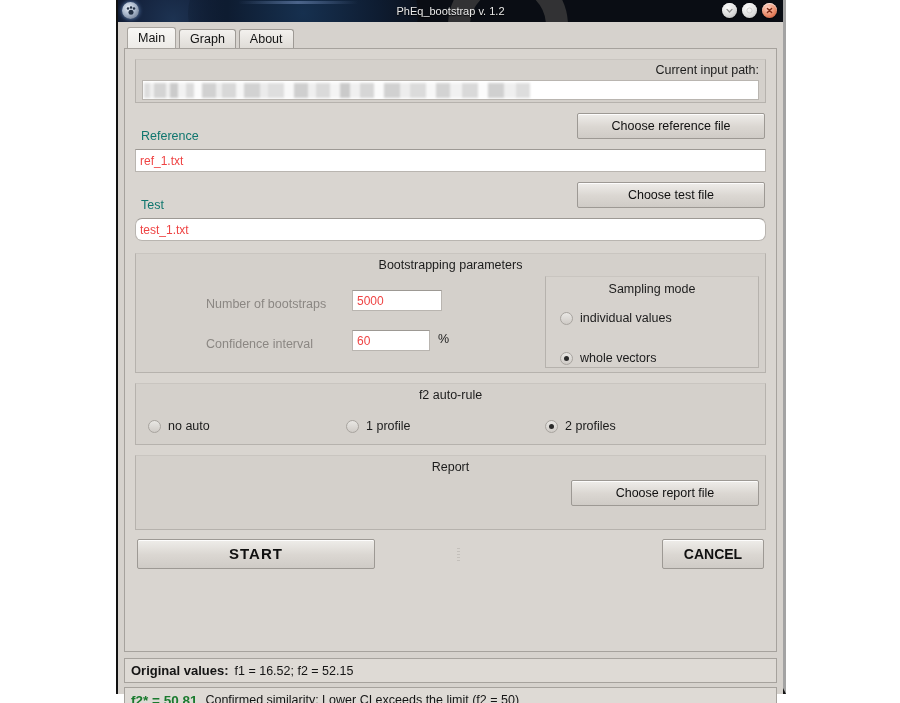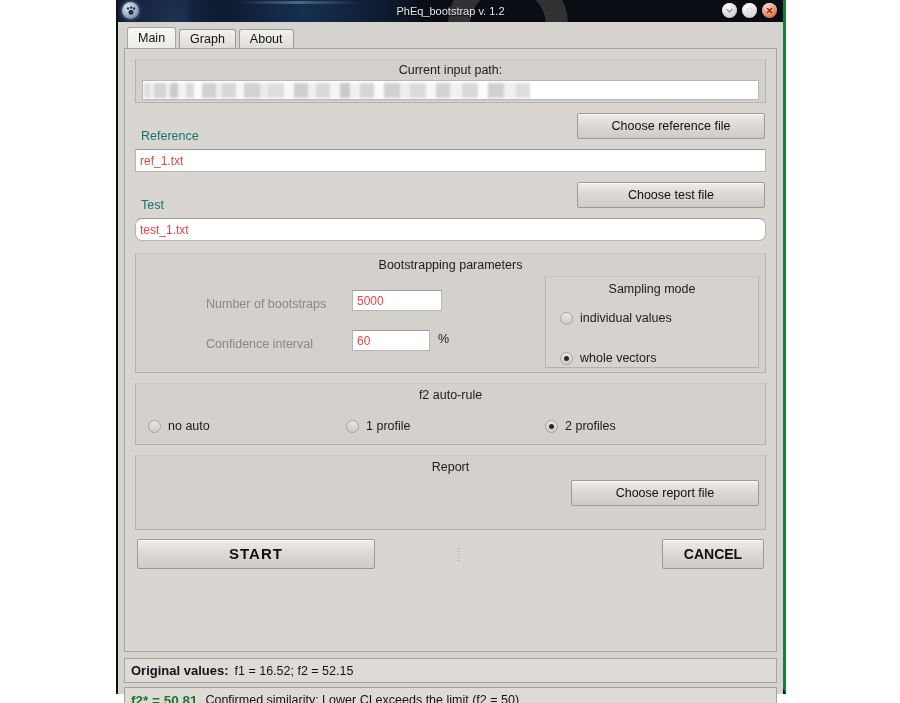--- a/index.html
+++ b/index.html
@@ -9,21 +9,21 @@
     font-family:"Liberation Sans", sans-serif;
     overflow:hidden;
     position:relative;
   }
 
   
   #window{
     position:absolute;left:116px;top:0;width:670px;height:694px;
     background:#1a1a1a;
     border-left:2px solid #101010;
-    border-right:3px solid #15803d;
+    border-right:3px solid #a3a3a3;
     border-bottom:6px solid #151515;
     box-sizing:border-box;
   }
 
   
   #titlebar{
     position:relative;height:22px;width:100%;
     background:#0a0d14;
     overflow:hidden;
   }
@@ -129,21 +129,21 @@
     border-radius:2px;
     font-size:12.5px;color:#101010;
     height:26px;line-height:24px;
     text-align:center;
     box-sizing:border-box;
     box-shadow:inset 0 1px 0 rgba(255,255,255,.85);
   }
 
   
   #path-group{margin-top:2px;height:44px;padding:0 6px;}
-  #path-group .gtitle{padding-top:3px;}
+  #path-group .gtitle{padding-top:3px;text-align:right;}
   #path-field{
     height:20px;margin-top:1px;position:relative;background:#fff;
     border:1px solid #b9b5b0;box-sizing:border-box;overflow:hidden;
   }
   #redacted{
     position:absolute;left:1px;top:2px;height:15px;width:400px;
     background:
       linear-gradient(90deg,
         #dcdcdc 0 6px, #f0f0f0 6px 10px, #d2d2d2 10px 22px, #efefef 22px 26px,
         #c9c9c9 26px 34px, #f2f2f2 34px 42px, #dadada 42px 50px, #fbfbfb 50px 58px,

